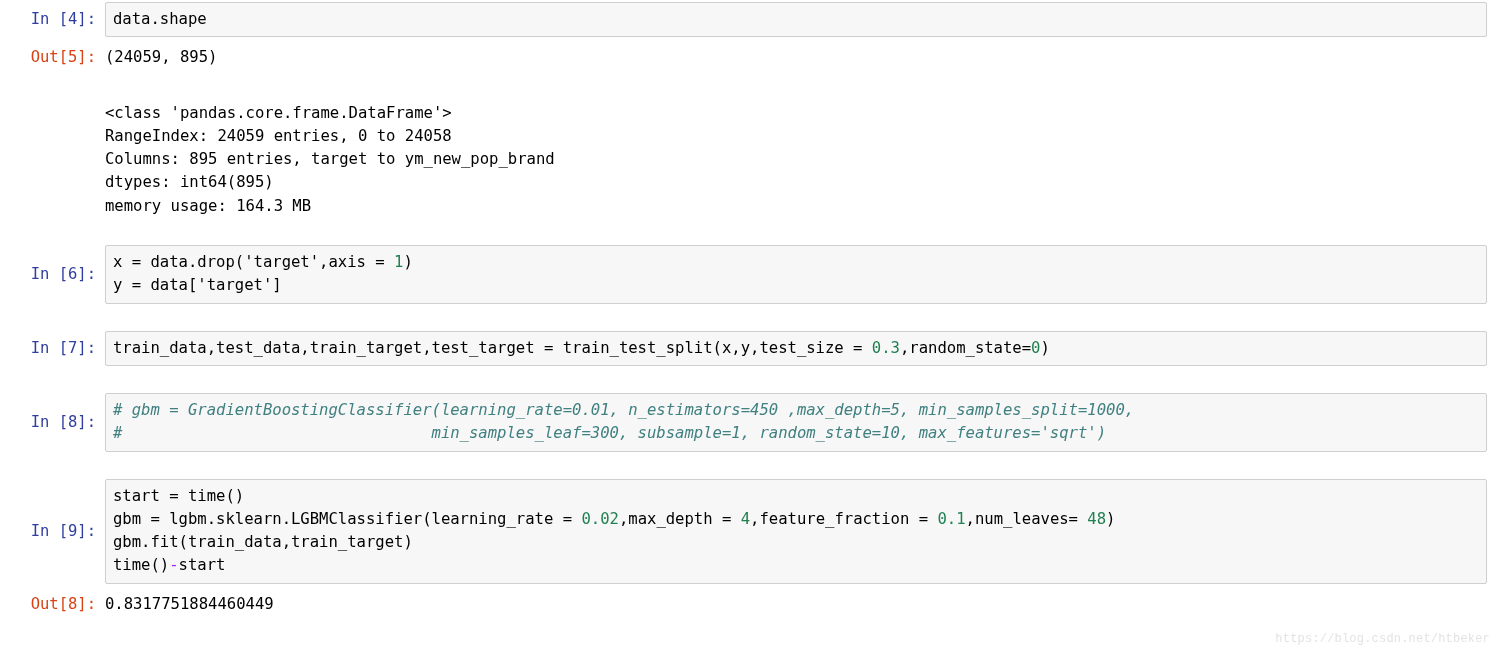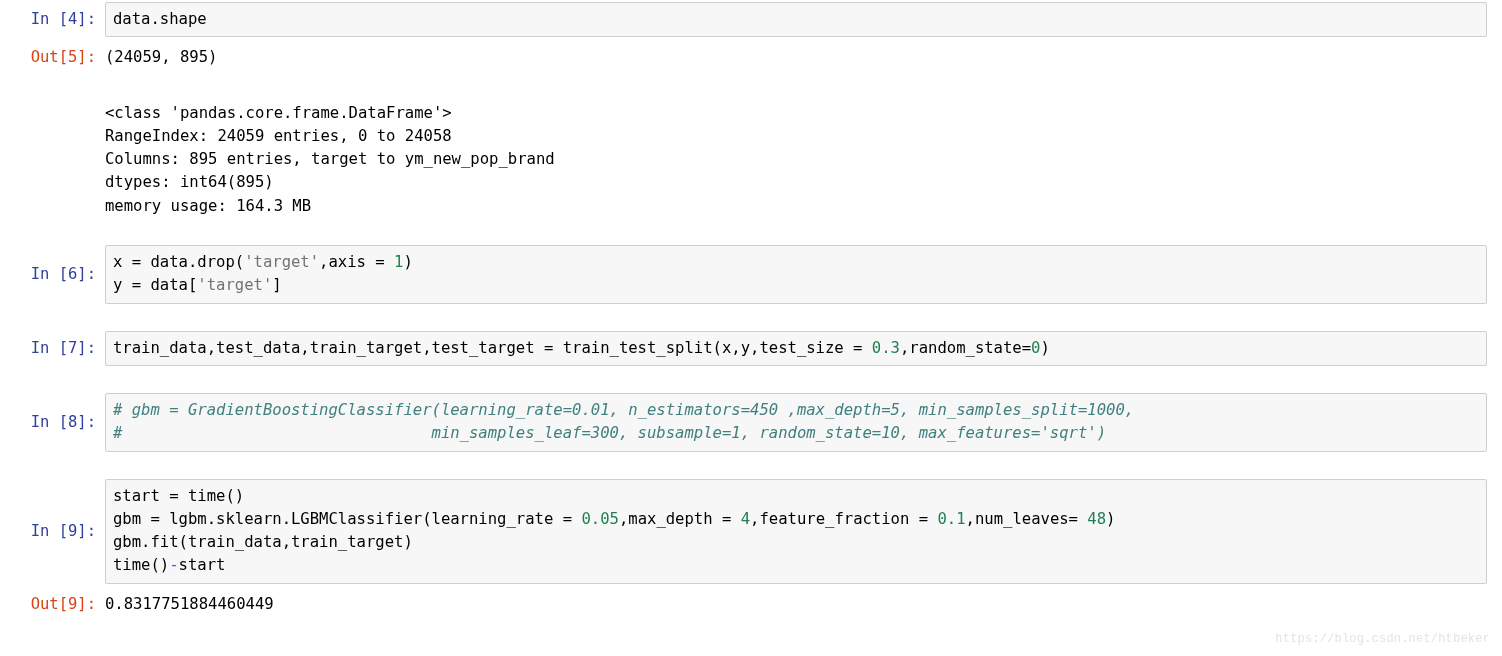--- a/index.html
+++ b/index.html
@@ -81,21 +81,21 @@
     padding: 0;
     font-family: "DejaVu Sans Mono", monospace;
     font-size: 15.6px;
     line-height: 23.3px;
     color: #000000;
     white-space: pre;
     letter-spacing: -0.02px;
   }
 
   
-  .tok-str  { color: #737373; }
+  .tok-str  { color: #000000; }
   .tok-num  { color: #208050; }
   .tok-com  { color: #408080; font-style: italic; }
   .tok-op   { color: #AA22FF; }
 
   
   .gap-sm { height: 9px; }
   .gap-md { height: 23px; }
   .gap-lg { height: 27px; }
 
   
@@ -177,30 +177,30 @@
 <span class="tok-com">#                                 min_samples_leaf=300, subsample=1, random_state=10, max_features='sqrt')</span></pre>
     </div>
   </div>
 
   <div class="gap-lg"></div>
 
   <div class="cell">
     <div class="prompt in">In [9]:</div>
     <div class="input-area">
       <pre class="code"><span>start = time()</span>
-<span>gbm = lgbm.sklearn.LGBMClassifier(learning_rate = <span class="tok-num">0.05</span>,max_depth = <span class="tok-num">4</span>,feature_fraction = <span class="tok-num">0.1</span>,num_leaves= <span class="tok-num">48</span>)</span>
+<span>gbm = lgbm.sklearn.LGBMClassifier(learning_rate = <span class="tok-num">0.02</span>,max_depth = <span class="tok-num">4</span>,feature_fraction = <span class="tok-num">0.1</span>,num_leaves= <span class="tok-num">48</span>)</span>
 <span>gbm.fit(train_data,train_target)</span>
 <span>time()<span class="tok-op">-</span>start</span></pre>
     </div>
   </div>
 
   <div class="gap-sm"></div>
 
   <div class="cell">
-    <div class="prompt out">Out[9]:</div>
+    <div class="prompt out">Out[8]:</div>
     <div class="output-area">
       <pre class="output">0.8317751884460449</pre>
     </div>
   </div>
 
 </div>
 
 <div class="watermark">https://blog.csdn.net/htbeker</div>
 
 </body></html>

